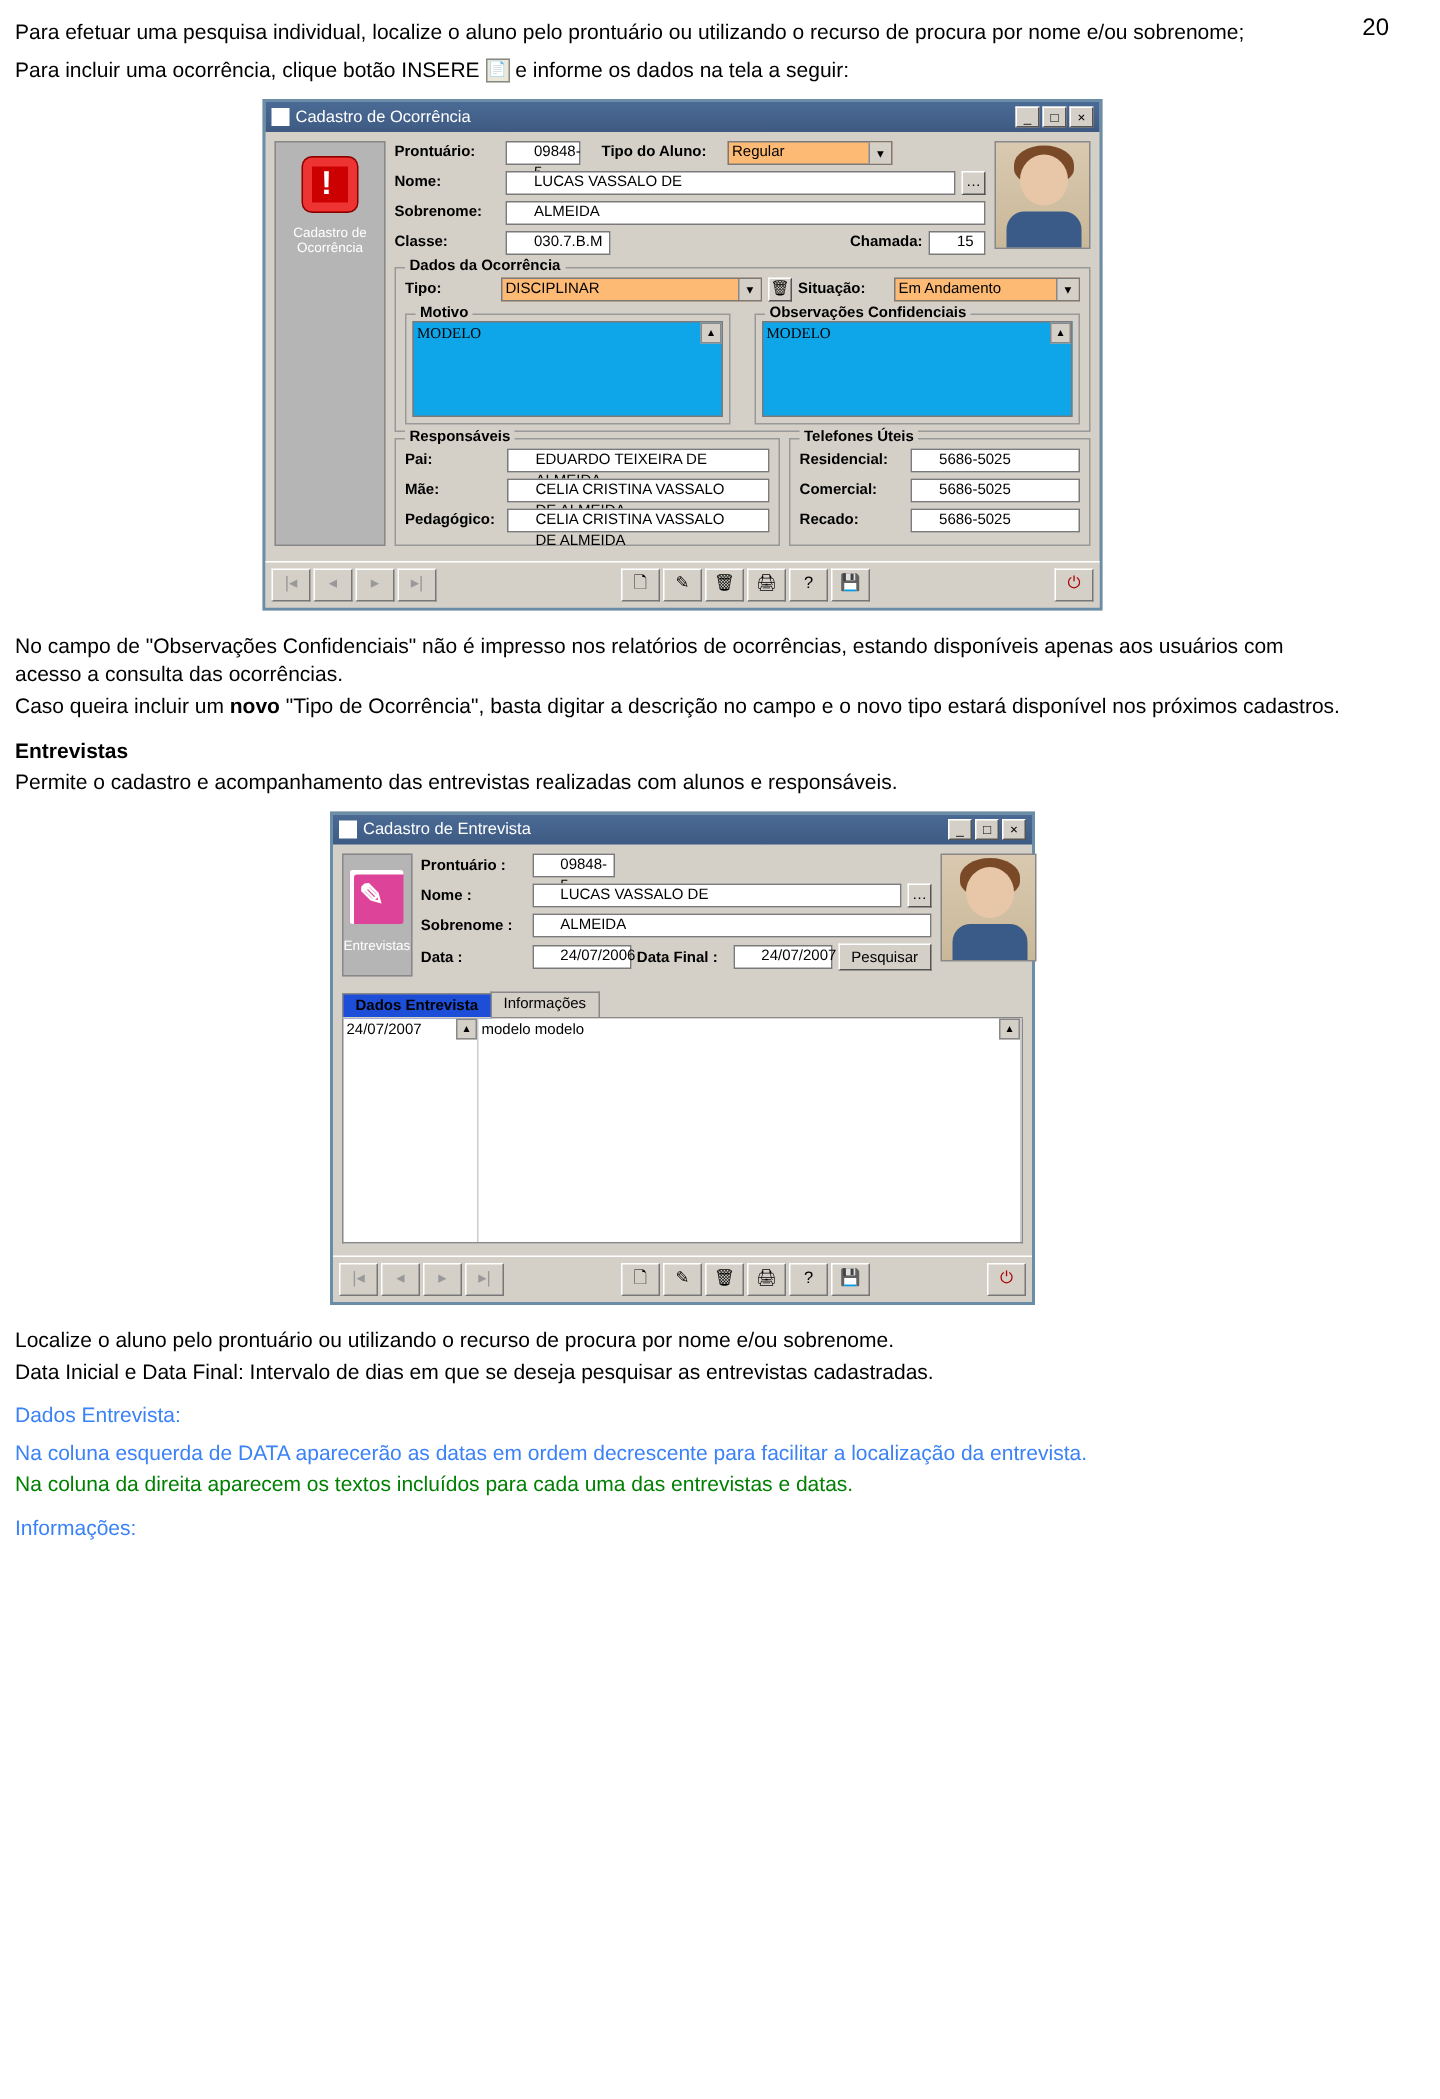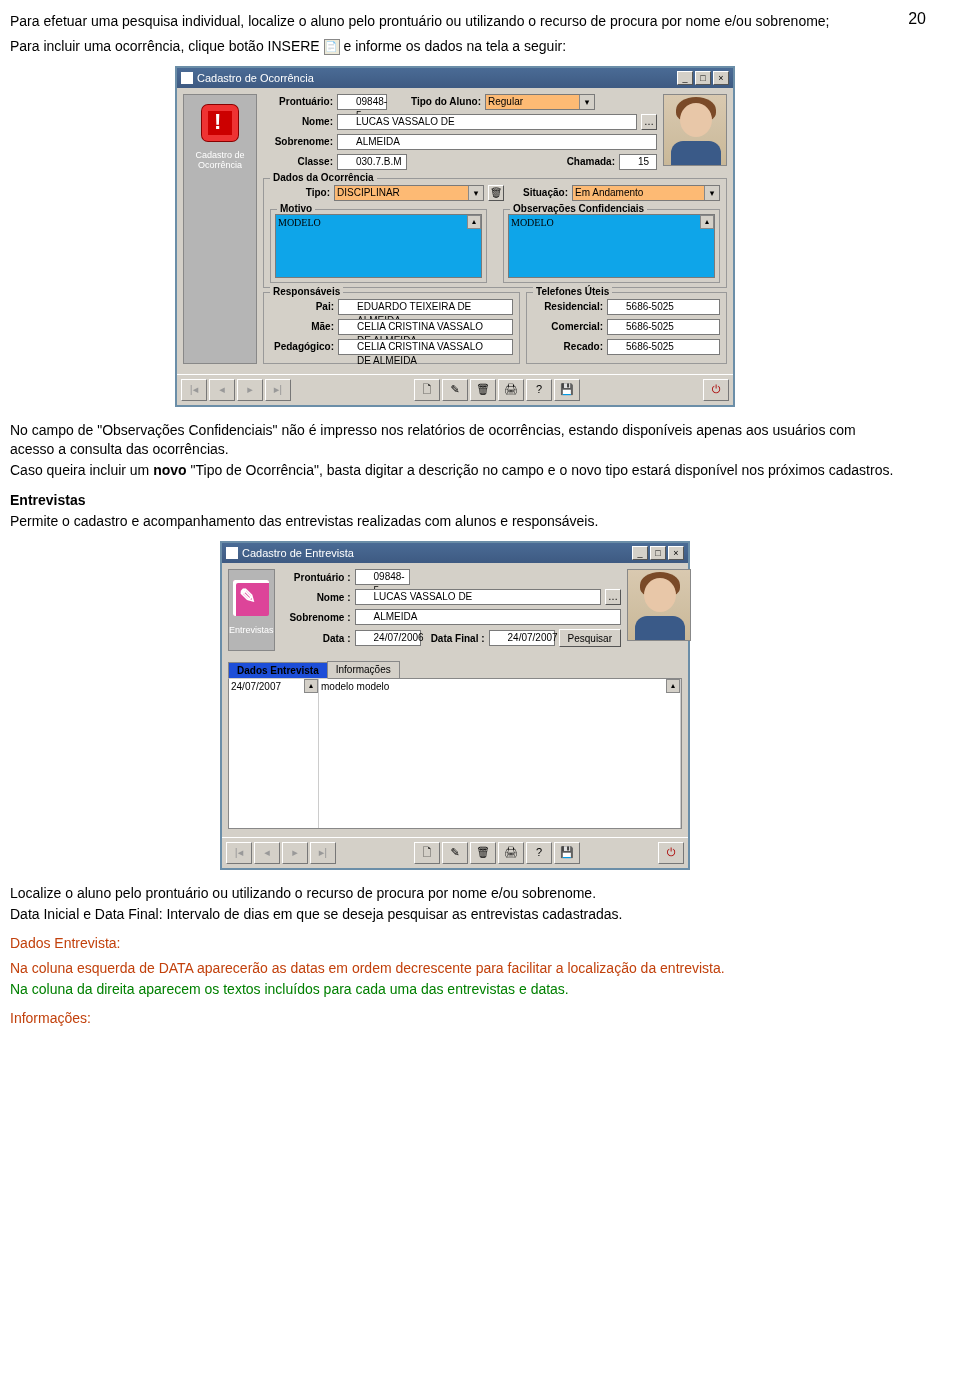--- a/index.html
+++ b/index.html
@@ -1,40 +1,40 @@
 <!DOCTYPE html>
 <html><head>
 <meta charset="utf-8">
 <style>
   *{box-sizing:border-box;margin:0;padding:0}
   body{font-family:Arial,Helvetica,sans-serif;font-size:14px;background:#fff;color:#000;width:960px;margin:0 auto;padding:10px 60px 24px 10px}
   .page-num{position:absolute;top:10px;right:34px;font-size:16px}
   p{margin:2px 0;line-height:1.35}
   .blk{margin-bottom:6px}
-  .red{color:#c2410c}
+  .red{color:#3b82f6}
   .green{color:#008000}
   .bold{font-weight:bold}
   .insert-icon{display:inline-block;width:16px;height:16px;border:1px solid #888;background:#ece9d8;vertical-align:middle;position:relative}
   .insert-icon:before{content:"📄";position:absolute;font-size:10px;left:1px;top:0}
   
   .win{border:2px solid #6b8ea8;background:#d4d0c8;font-size:10px;font-family:Tahoma,Arial,sans-serif;margin:10px auto 14px}
   .titlebar{height:20px;background:linear-gradient(#4a6b95,#3e5a82);color:#fff;display:flex;align-items:center;padding:0 4px;font-size:11px}
   .titlebar .ttl-icon{width:12px;height:12px;background:#fff;margin-right:4px}
   .titlebar .spacer{flex:1}
   .wbtn{width:16px;height:14px;background:#d4d0c8;border:1px solid #fff;border-right-color:#555;border-bottom-color:#555;margin-left:2px;font-size:9px;line-height:12px;text-align:center;color:#000}
   .win-body{padding:6px;display:flex;gap:6px}
   .sidepanel{width:74px;background:#b5b5b5;border:1px solid #888;display:flex;flex-direction:column;align-items:center;padding-top:10px}
   .sidepanel .ic{width:36px;height:36px;background:#c00;border-radius:6px;box-shadow:inset 0 0 0 6px #e33,0 0 0 1px #800;margin-bottom:10px;position:relative}
   .sidepanel .ic:after{content:"!";color:#fff;font-weight:bold;font-size:22px;position:absolute;left:12px;top:4px}
   .sidepanel .ic.book{background:#d49;border-radius:2px;box-shadow:inset 3px 3px 0 #fff}
   .sidepanel .ic.book:after{content:"✎";left:6px;font-size:20px}
   .sp-lbl{color:#fff;font-size:9px;text-align:center;line-height:1.1}
   .main{flex:1}
   .row{display:flex;align-items:center;gap:4px;margin-bottom:4px}
-  .lbl{font-weight:bold;font-size:10px;text-align:right}
+  .lbl{font-weight:bold;font-size:10px;text-align:left}
   .inp{background:#fff;border:1px solid #7a7a7a;height:16px;padding:0 18px;font-size:10px;line-height:14px;font-family:Tahoma,Arial}
   .sel{background:#fdba74;border:1px solid #7a7a7a;height:16px;position:relative;font-size:10px;padding:0 2px;line-height:14px}
   .sel:after{content:"▾";position:absolute;right:0;top:0;width:14px;height:14px;background:#d4d0c8;border-left:1px solid #888;text-align:center;font-size:9px}
   .dotbtn{width:16px;height:16px;background:#d4d0c8;border:1px solid #fff;border-right-color:#555;border-bottom-color:#555;font-size:10px;text-align:center;line-height:13px}
   .photo{width:64px;height:72px;border:1px solid #888;background:linear-gradient(#d9c9b0,#c9b898);position:relative;overflow:hidden}
   .photo .head{width:32px;height:34px;background:#e8c7a8;border-radius:50%;position:absolute;left:16px;top:8px}
   .photo .hair{width:40px;height:26px;background:#7a4a28;border-radius:50% 50% 40% 40%;position:absolute;left:12px;top:2px}
   .photo .body{width:50px;height:30px;background:#3a5a88;position:absolute;left:7px;bottom:-6px;border-radius:12px 12px 0 0}
   .fs{border:1px solid #999;padding:6px 6px 4px;margin-top:4px;position:relative}
   .fs>.lg{position:absolute;top:-7px;left:6px;background:#d4d0c8;padding:0 3px;font-weight:bold;font-size:10px}
@@ -107,21 +107,21 @@
           <div class="hair"></div>
             <div class="head"></div>
             <div class="body"></div>
         </div>
       </div>
 
       <div class="fs">
         <span class="lg">Dados da Ocorrência</span>
         <div class="row">
           <span class="lbl" style="width:60px">Tipo:</span>
-          <span class="sel" style="width:150px">DISCIPLINAR</span>
+          <span class="sel" style="width:174px">DISCIPLINAR</span>
           <span class="dotbtn">🗑</span>
           <span class="lbl" style="width:60px">Situação:</span>
           <span class="sel" style="flex:1">Em Andamento</span>
         </div>
         <div style="display:flex;gap:16px;margin-top:4px">
           <div class="fs" style="flex:1;padding:4px">
             <span class="lg">Motivo</span>
             <div class="ta" style="height:64px">
               <span>MODELO</span>
               <span class="scroll-up">▴</span>

